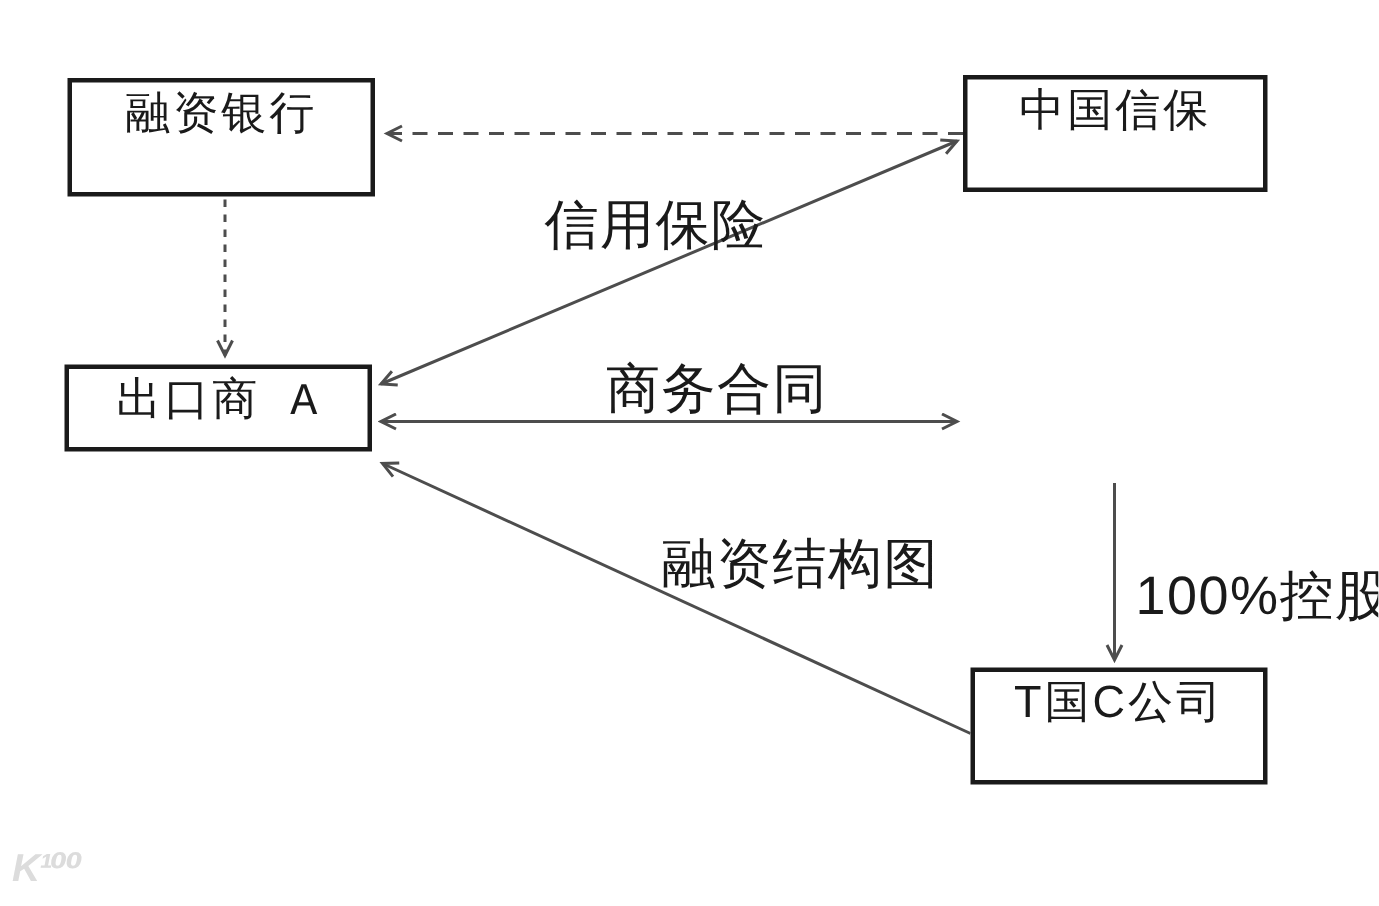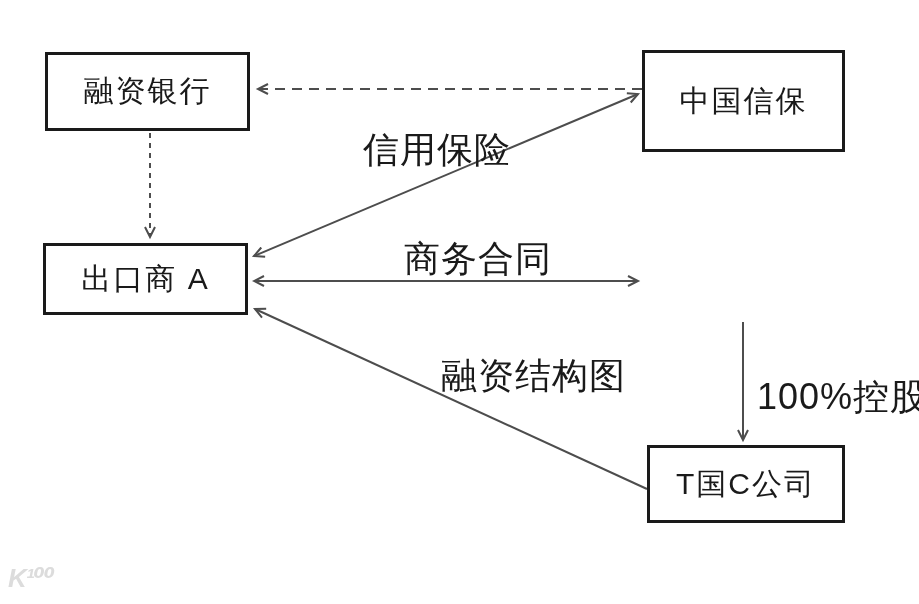--- a/index.html
+++ b/index.html
@@ -3,26 +3,26 @@
 <meta charset="utf-8">
 <style>
   html,body{margin:0;padding:0;background:#ffffff;}
   body{font-family:"Liberation Sans","DejaVu Sans",sans-serif;}
   .canvas{
     position:relative;width:919px;height:604px;background:#ffffff;overflow:hidden;
   }
   .arrow-layer{position:absolute;left:0;top:0;width:919px;height:604px;}
   .node{
     position:absolute;border:3px solid #1a1a1a;background:#ffffff;
-    display:flex;align-items:center;justify-content:center;
+    display:flex;align-items:flex-start;justify-content:center;
     font-size:30px;color:#1a1a1a;letter-spacing:2px;box-sizing:border-box;
   }
   .node-financing-bank{left:45px;top:52px;width:205px;height:79px;}
-  .node-sinosure{left:642px;top:50px;width:203px;height:102px;}
-  .node-exporter{left:43px;top:243px;width:205px;height:72px;}
+  .node-sinosure{left:642px;top:50px;width:203px;height:78px;}
+  .node-exporter{left:43px;top:243px;width:205px;height:58px;font-family:Liberation Mono, monospace;}
   .node-owner{left:642px;top:242px;width:203px;height:78px;}
   .node-company{left:647px;top:445px;width:198px;height:78px;}
   .edge-label{
     position:absolute;font-size:36px;color:#1a1a1a;white-space:nowrap;
     background:transparent;letter-spacing:1px;
   }
   .lbl-factoring{left:162px;top:168px;}
   .lbl-credit{left:363px;top:126px;}
   .lbl-contract{left:404px;top:235px;}
   .lbl-mortgage{left:441px;top:352px;}

